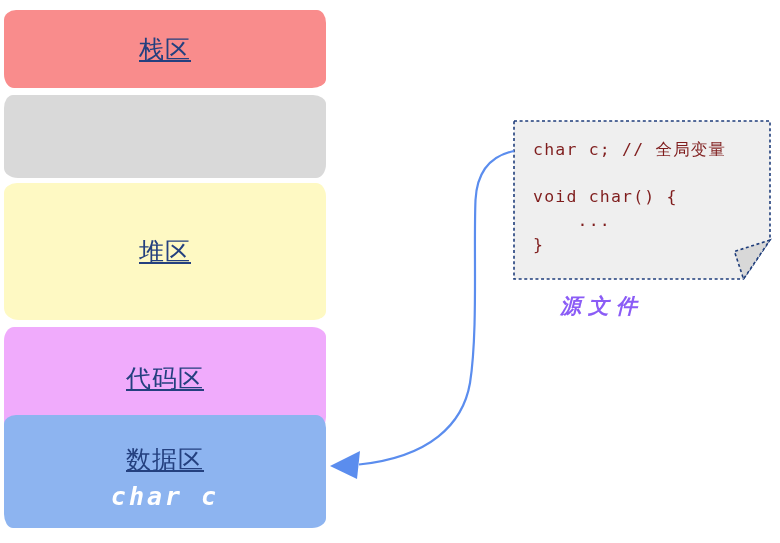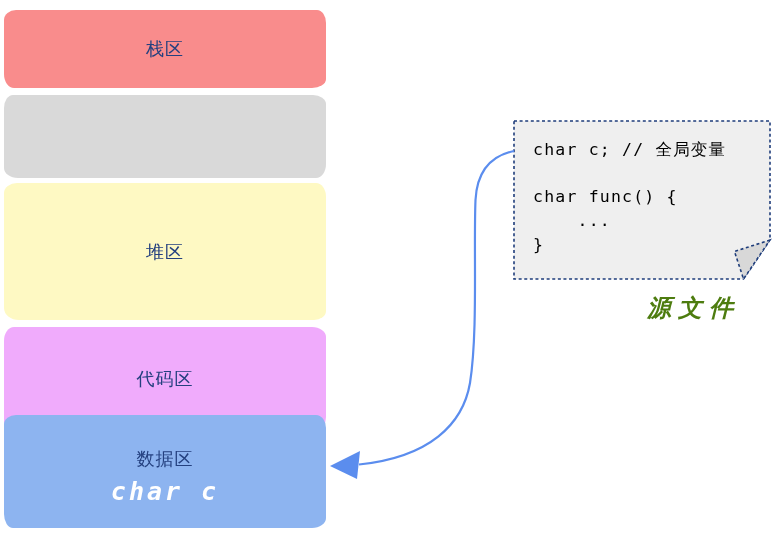--- a/index.html
+++ b/index.html
@@ -13,53 +13,54 @@
   
   .block{
     position:absolute;
     left:4px;width:322px;
     display:flex;flex-direction:column;
     align-items:center;justify-content:center;
     box-sizing:border-box;
   }
   .block .lbl{
     color:#24407f;
-    font-size:18px;
+    font-size:25px;
     letter-spacing:1px;
+    text-decoration:underline;
   }
   .blk-stack{top:10px;height:78px;background:#f98c8c;border-radius:12px 9px 14px 10px/10px 13px 9px 14px;}
   .blk-free {top:95px;height:83px;background:#d9d9d9;border-radius:9px 13px 10px 14px/13px 9px 14px 10px;}
   .blk-heap {top:183px;height:137px;background:#fef9c3;border-radius:13px 10px 12px 15px/10px 14px 9px 12px;}
   .blk-code {top:327px;height:103px;background:#f0abfc;border-radius:10px 14px 9px 12px/14px 10px 13px 9px;}
   .blk-data {top:415px;height:113px;background:#8db4f0;border-radius:12px 10px 14px 9px/9px 13px 10px 14px;padding-top:10px;}
   .blk-data .var{
     margin-top:6px;
     color:#ffffff;
     font-family:"DejaVu Sans Mono","Liberation Mono",monospace;
     font-style:italic;font-weight:bold;
     font-size:25px;letter-spacing:3px;
   }
   
   svg.overlay{position:absolute;left:0;top:0;pointer-events:none;}
   
   .note-code{
     position:absolute;left:533px;top:139px;width:230px;
     font-family:"DejaVu Sans Mono","Liberation Mono",monospace;
     font-size:16.5px;letter-spacing:1.2px;
-    color:#000000;
+    color:#7f1d1d;
   }
   .code-line{height:24px;white-space:pre;}
   
   .caption{
     position:absolute;left:560px;top:292px;width:180px;
-    text-align:right;
+    text-align:left;
     font-family:"Liberation Serif","DejaVu Serif",serif;
     font-weight:bold;font-style:italic;
-    font-size:24px;letter-spacing:7px;
-    color:#4d7c0f;
+    font-size:21px;letter-spacing:7px;
+    color:#8b5cf6;
   }
 </style>
 </head>
 <body>
 
 <div class="canvas">
 
   <div class="block blk-stack">
     <span class="lbl">栈区</span>
   </div>
@@ -84,20 +85,20 @@
   <svg class="overlay" width="780" height="543" viewBox="0 0 780 543">
     <path d="M514 121 L770 121 L770 240 L743.5 279 L514 279 Z" fill="#efefef" stroke="#1e3d7b" stroke-width="1.6" stroke-dasharray="3,2.6"></path>
     <path d="M770 240 L734.5 251.5 L743.5 279 Z" fill="#d8d8d8" stroke="#1e3d7b" stroke-width="1.6" stroke-dasharray="3,2.6"></path>
     <path d="M514 151 C490 156 477 172 475.5 200 C473.5 250 478 332 470 383 C463 424 430 457 359 464.5" fill="none" stroke="#5b8dee" stroke-width="2.2"></path>
     <polygon points="330,466 360,451 357,479" fill="#5b8dee"></polygon>
   </svg>
 
   <div class="note-code">
     <div class="code-line">char c; // 全局变量</div>
     <div class="code-line"></div>
-    <div class="code-line">char func() {</div>
+    <div class="code-line">void char() {</div>
     <div class="code-line">    ...</div>
     <div class="code-line">}</div>
   </div>
 
   <div class="caption">源文件</div>
 
 </div>
 
 </body></html>

